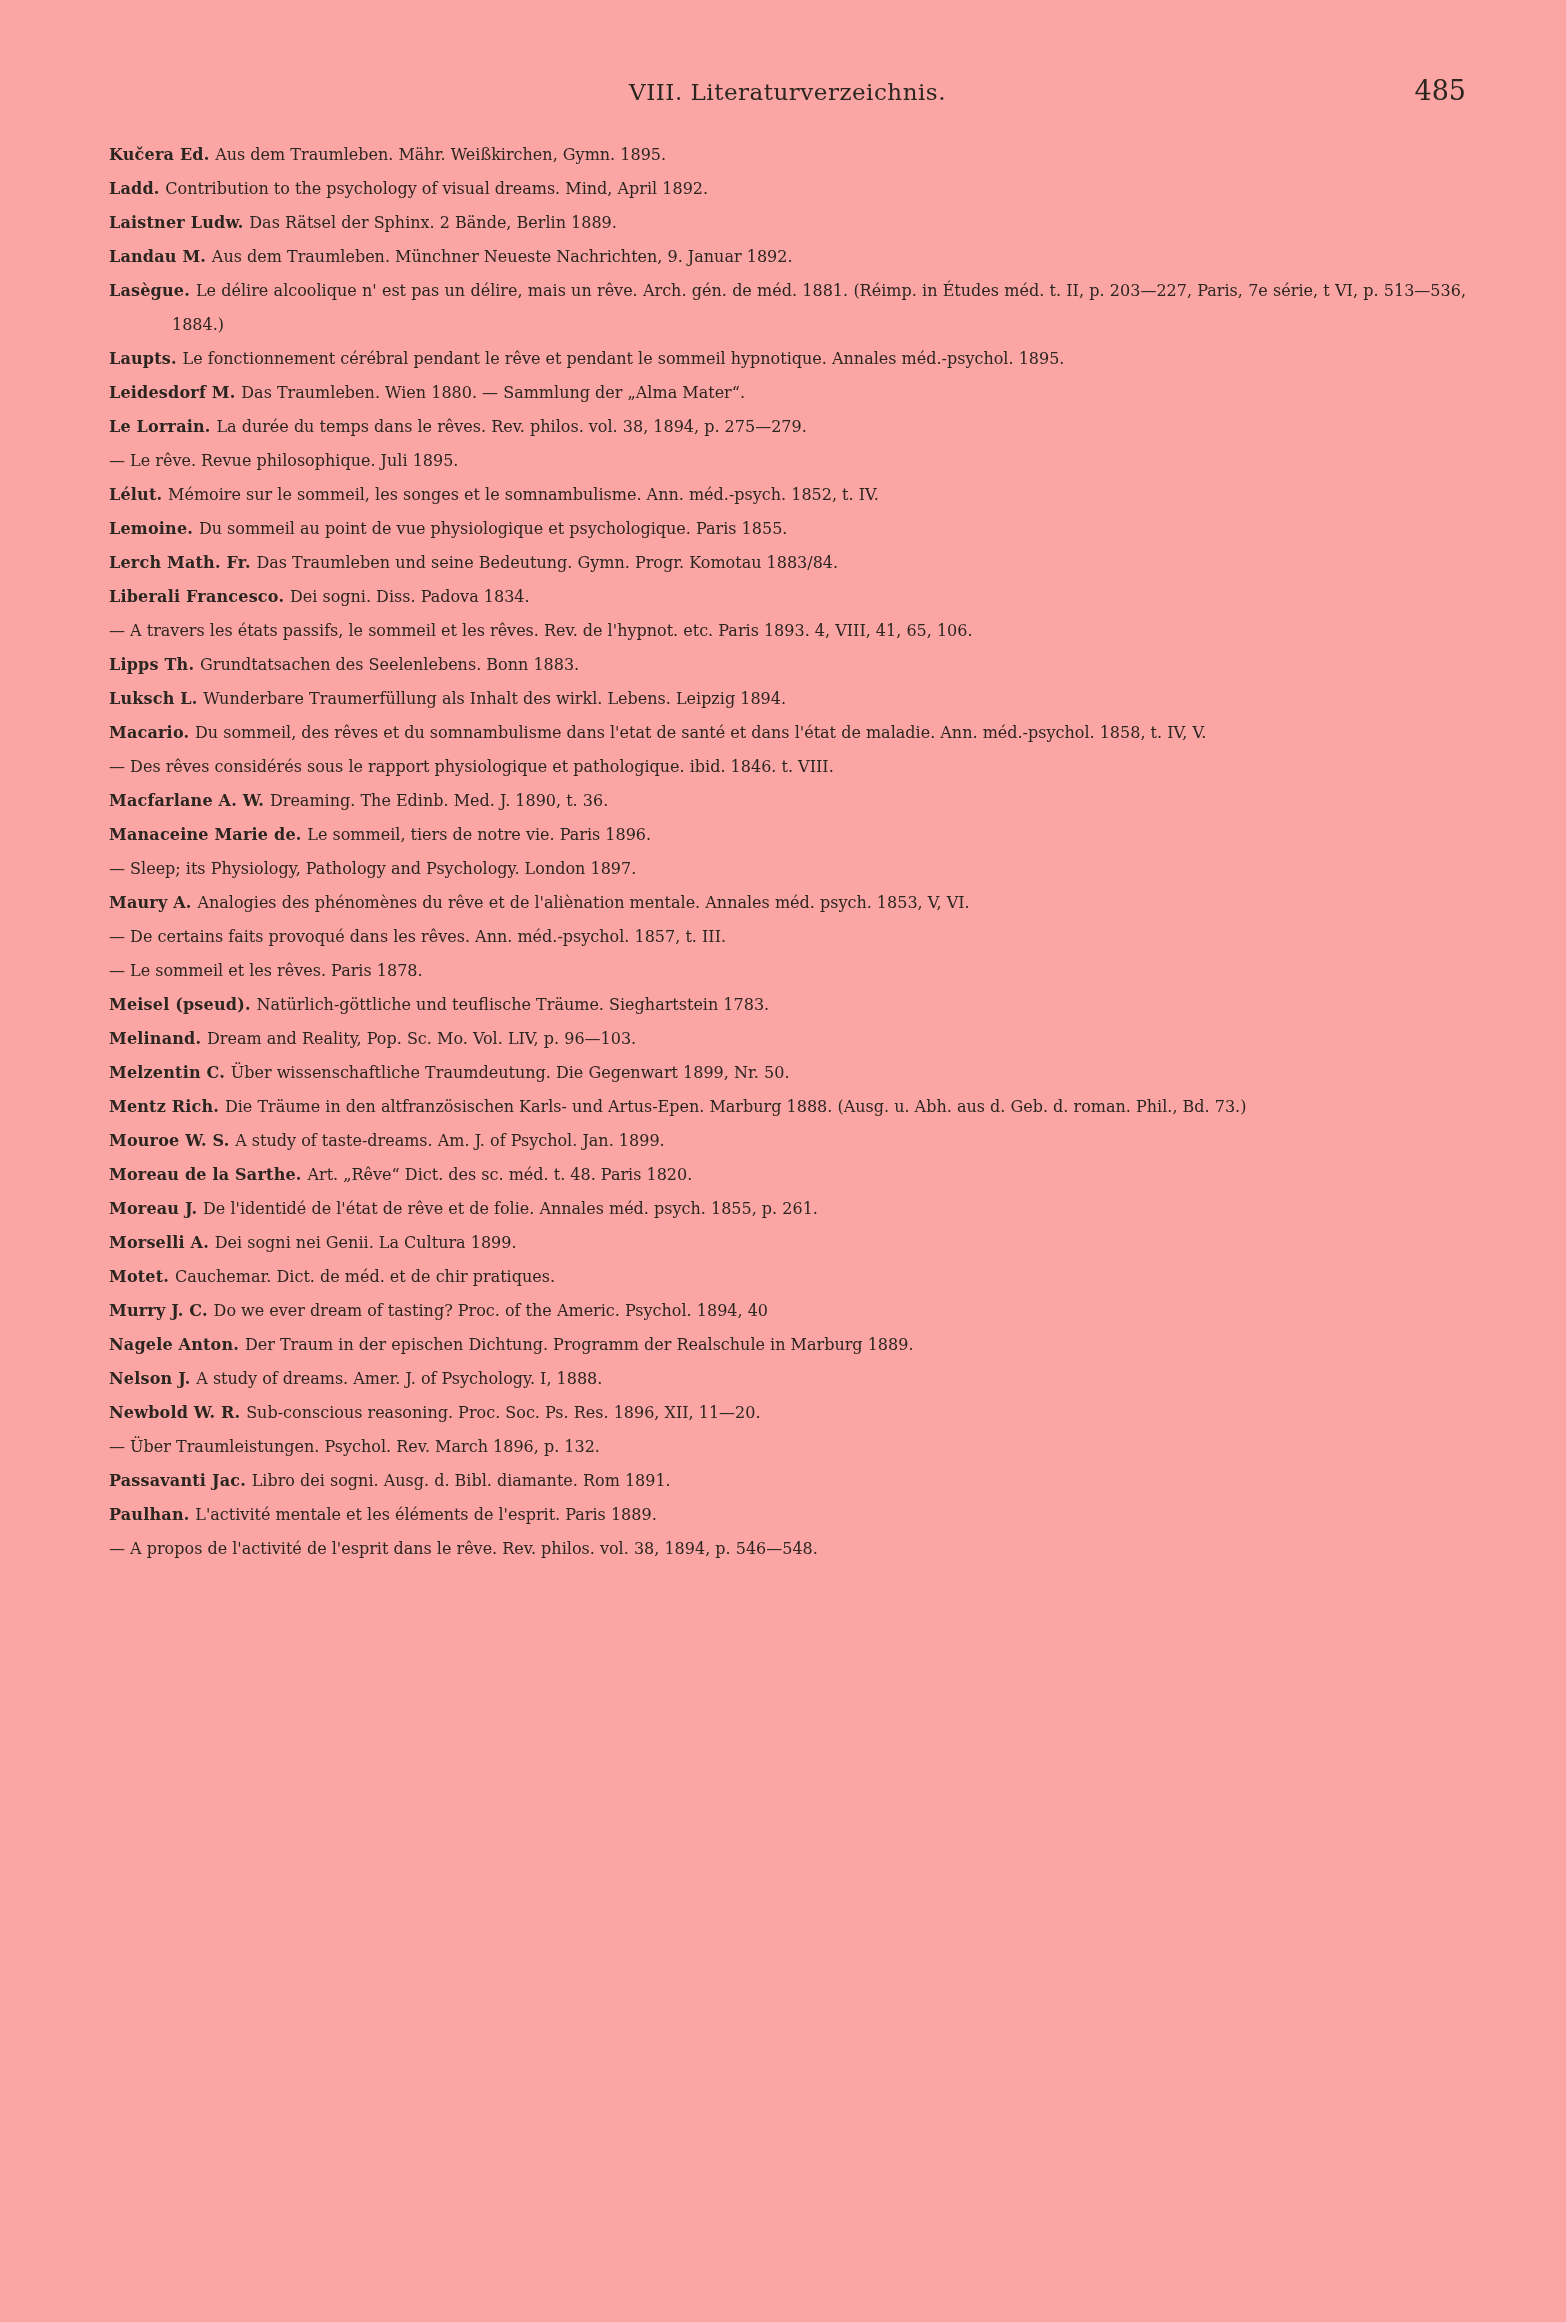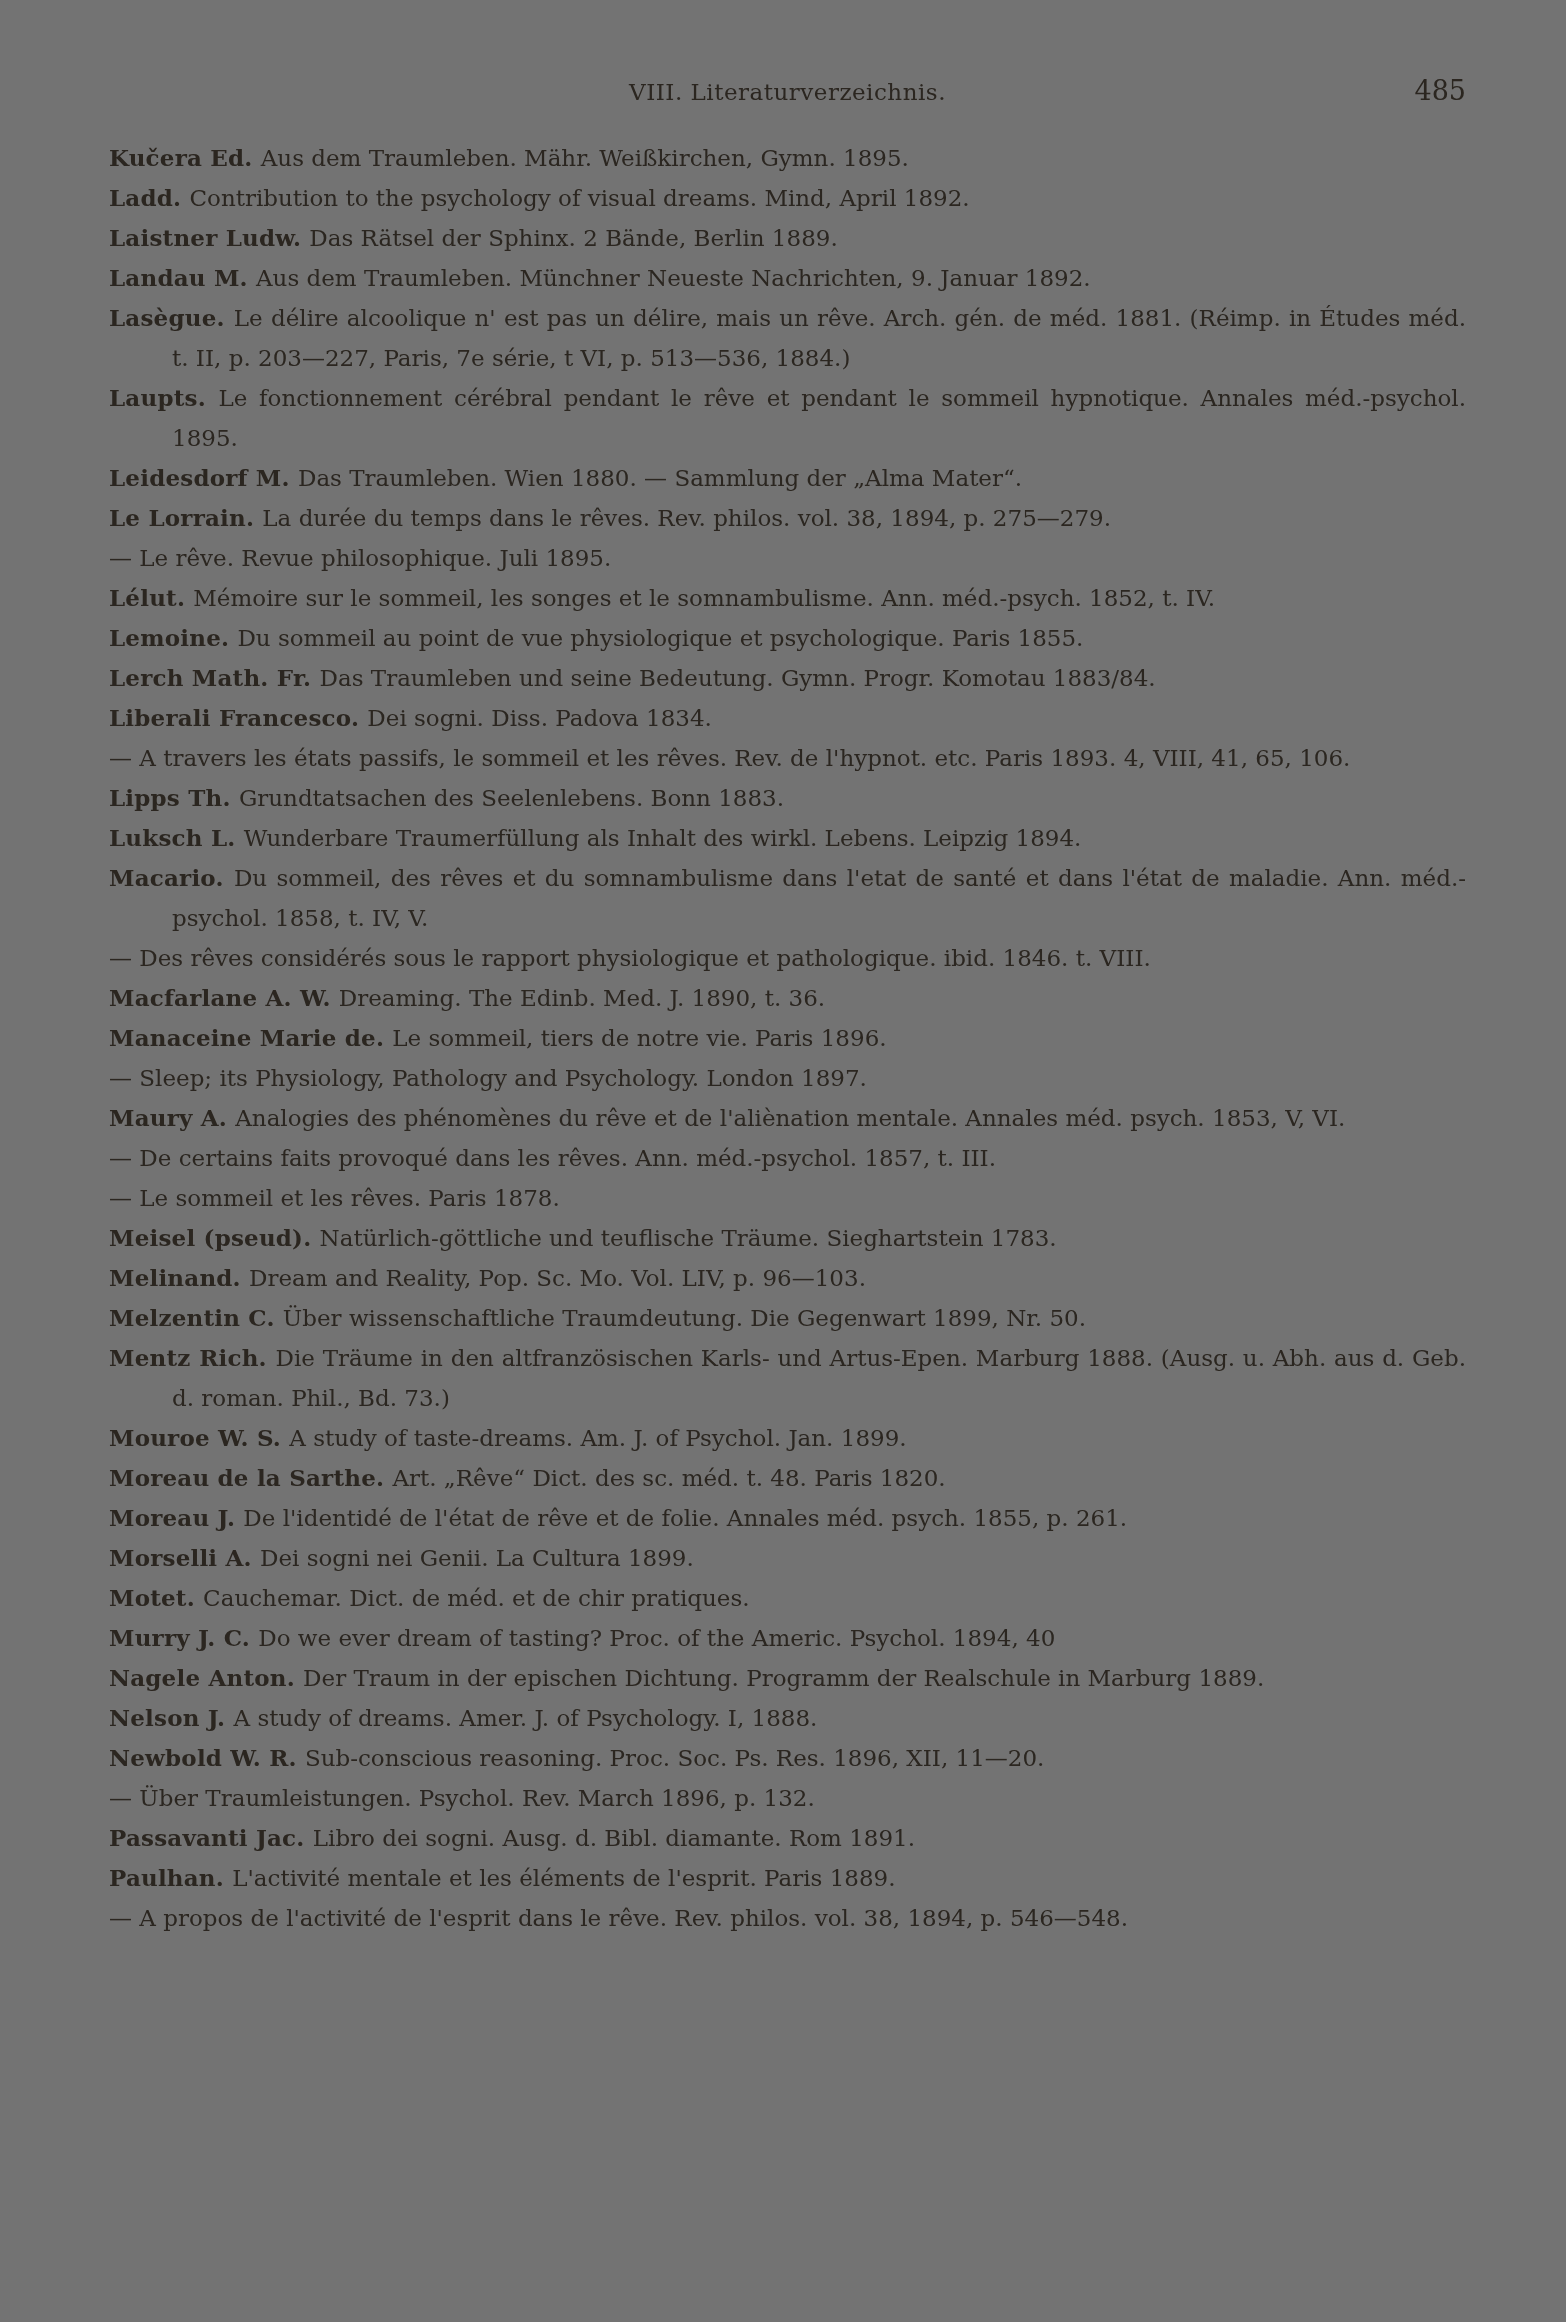--- a/index.html
+++ b/index.html
@@ -4,21 +4,21 @@
 <style>
   html, body {
     margin: 0;
     padding: 0;
     background: #fdfdfb;
   }
   .page {
     position: relative;
     width: 1566px;
     min-height: 2322px;
-    background: #737373;
+    background: #fca5a5;
     font-family: "DejaVu Serif", "Liberation Serif", serif;
     color: #2b2620;
     box-sizing: border-box;
     padding: 79px 100px 55px 109px;
   }
   .header {
     position: relative;
     height: 37px;
     margin-bottom: 22px;
   }
@@ -28,22 +28,22 @@
     font-size: 23px;
     letter-spacing: 0.5px;
   }
   .page-number {
     position: absolute;
     right: 0;
     top: -3.7px;
     font-size: 27px;
   }
   .entries {
-    font-size: 23px;
-    line-height: 40px;
+    font-size: 16px;
+    line-height: 34px;
     text-align: justify;
   }
   .entry {
     padding-left: 63px;
     text-indent: -63px;
   }
   .author {
     font-weight: bold;
     letter-spacing: 0.2px;
   }

